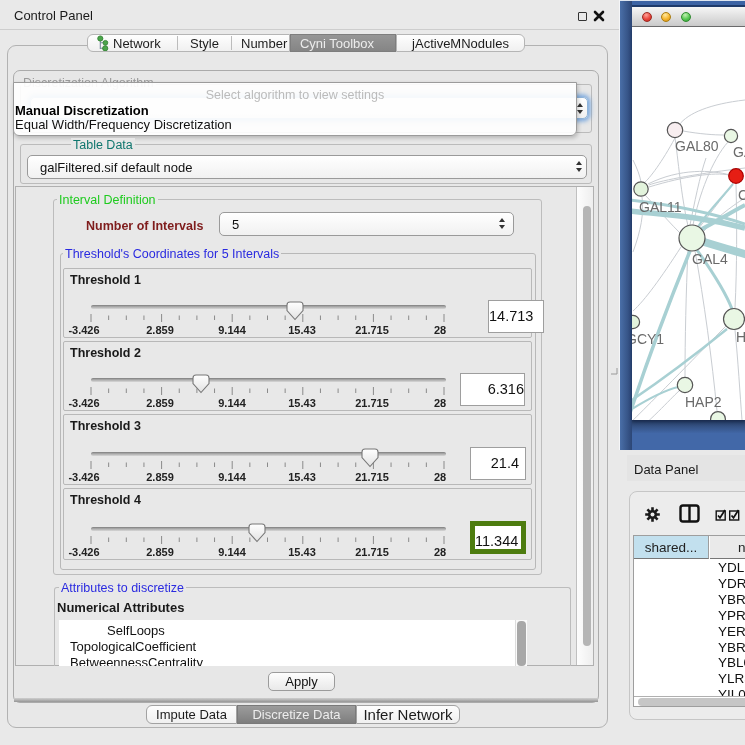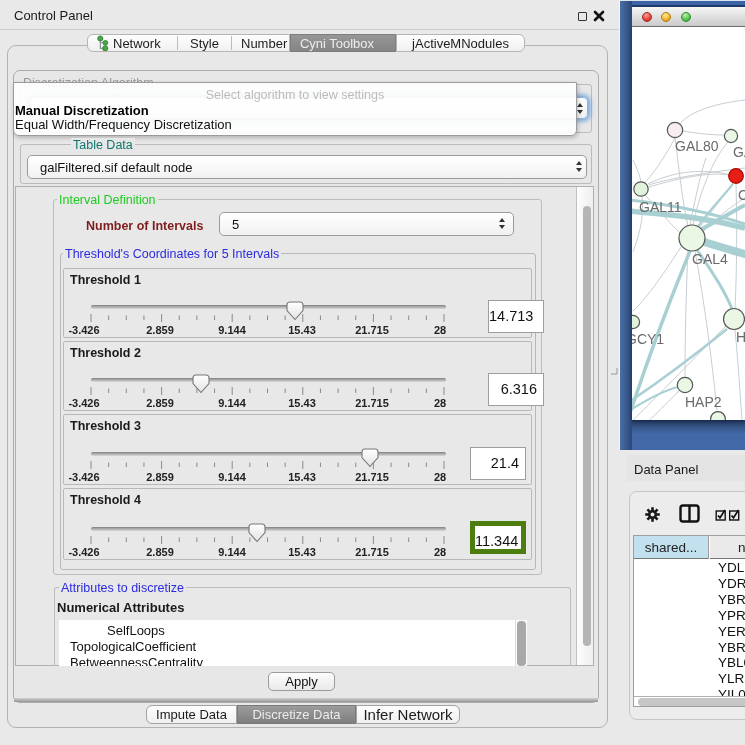--- a/index.html
+++ b/index.html
@@ -156,21 +156,21 @@
 <div class="abs" style="left:410px;top:397px;width:60px;text-align:center;font-size:11px;font-weight:bold;color:#222;">28</div>
 <svg class="abs" style="left:191.7px;top:374px;" width="18" height="20" viewBox="0 0 18 20">
       <defs>
         <linearGradient id="g2" x1="0" y1="0" x2="0" y2="1">
           <stop offset="0" stop-color="#ffffff"></stop>
           <stop offset="1" stop-color="#e2e2e2"></stop>
         </linearGradient>
       </defs>
       <path d="M1,4 Q1,1 4,1 L14,1 Q17,1 17,4 L17,9.5 L9,18.5 L1,9.5 Z" fill="url(#g2)" stroke="#777" stroke-width="1.1"></path>
     </svg>
-<div class="abs" style="left:488px;top:373px;width:56px;height:33px;background:#fff;border:1px solid #9e9e9e;font-size:14.5px;color:#111;text-align:right;line-height:31px;padding-right:6px;">6.316</div>
+<div class="abs" style="left:460px;top:373px;width:65px;height:33px;background:#fff;border:1px solid #9e9e9e;font-size:14.5px;color:#111;text-align:right;line-height:31px;">6.316</div>
 <div class="abs" style="left:63px;top:414px;width:469px;height:71px;border:1px solid #b8b8b8;border-radius:2px;"></div>
 <div class="abs" style="left:70px;top:419px;font-size:12.5px;font-weight:bold;color:#1a1a1a;">Threshold 3</div>
 <div class="abs" style="left:91px;top:452px;width:355px;height:4px;background:linear-gradient(#9a9a9a,#d8d8d8);border-radius:2px;border-top:1px solid #8a8a8a;"></div>
 <svg class="abs" style="left:88px;top:461px" width="362" height="9" viewBox="0 0 362 9">
       <g stroke="#8a8a8a" stroke-width="1">
         <line x1="3.00" y1="0" x2="3.00" y2="8"></line>
         <line x1="20.65" y1="1.5" x2="20.65" y2="6"></line>
         <line x1="38.30" y1="1.5" x2="38.30" y2="6"></line>
         <line x1="55.95" y1="1.5" x2="55.95" y2="6"></line>
         <line x1="73.60" y1="0" x2="73.60" y2="8"></line>

